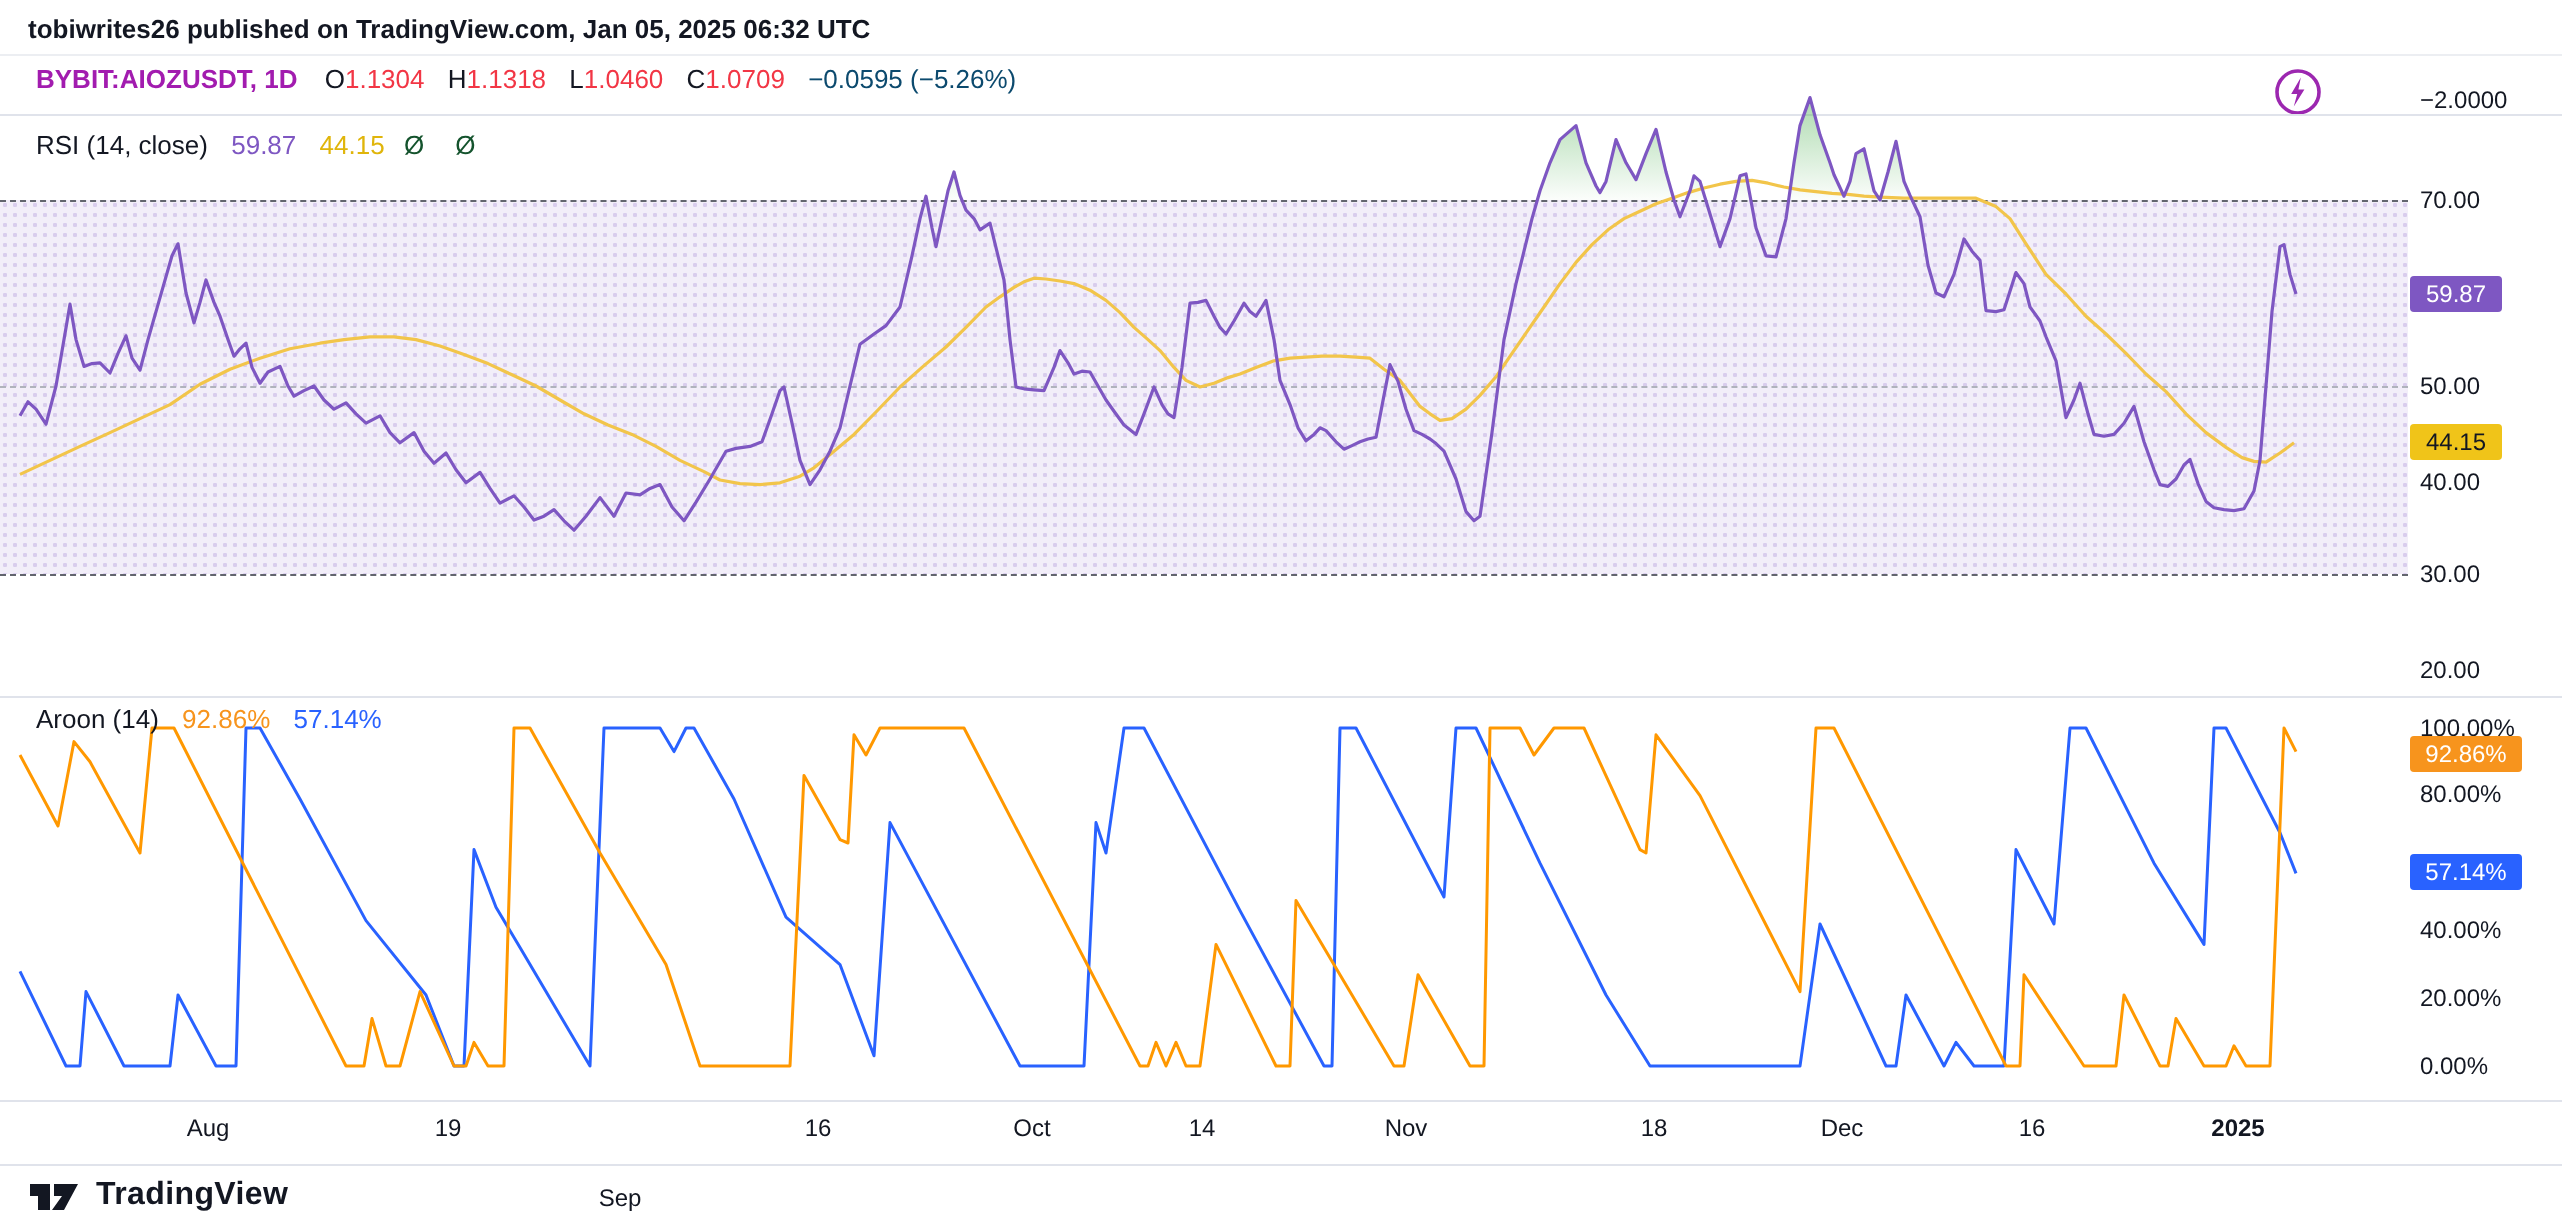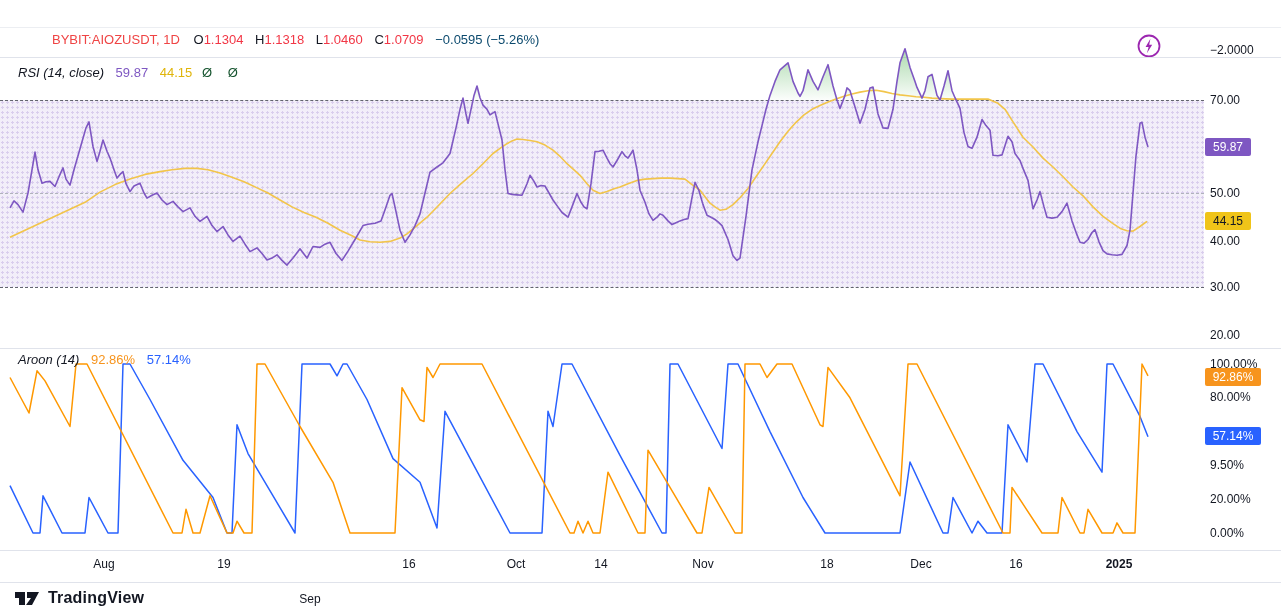--- a/index.html
+++ b/index.html
@@ -1,49 +1,50 @@
 <!DOCTYPE html>
 <html><head>
 <meta charset="utf-8">
 <style>
   html,body{margin:0;padding:0;background:#fff;}
   .app{position:relative;width:1281px;height:615px;background:#ffffff;
        font-family:"Liberation Sans",sans-serif;color:#131722;overflow:hidden;}
   .publish-row{position:absolute;left:14px;top:7px;font-size:13px;font-weight:600;color:#131722;}
   .hline{position:absolute;left:0;right:0;height:0;border-top:1px solid #e0e3eb;}
   .symbol-row{position:absolute;left:18px;top:32px;font-size:13px;white-space:nowrap;}
-  .symbol-row .sym{color:#ef4444;font-weight:400;margin-right:10px;margin-left:34px;}
+  .symbol-row .sym{color:#a21caf;font-weight:700;margin-right:10px;}
   .symbol-row .k{color:#131722;}
   .symbol-row .v{color:#f23645;margin-right:8px;}
   .symbol-row .chg{color:#0c4a6e;}
   .flash-btn{position:absolute;left:1137px;top:34px;width:24px;height:24px;cursor:pointer;}
   .axis-text{position:absolute;left:1210px;font-size:12px;color:#131722;line-height:16px;}
   .badge{position:absolute;left:1205px;height:18px;line-height:18px;text-align:center;
          font-size:12px;border-radius:2px;}
   .pane-title{position:absolute;left:18px;font-size:13px;white-space:nowrap;z-index:6;}
-  .pane-title .t{color:#131722;margin-right:8px;font-style:italic;}
+  .pane-title .t{color:#131722;margin-right:8px;}
   .pane-title .empty{color:#14532d;letter-spacing:6px;margin-left:6px;}
   .band{position:absolute;left:0;top:100px;width:1204px;height:187px;
         background-color:rgba(126,87,194,0.10);
         background-image:radial-gradient(rgba(126,87,194,0.22) 1px, transparent 1.2px);
         background-size:5px 5px;z-index:1;}
   .lvl{position:absolute;left:0;width:1204px;height:0;z-index:2;}
   .lvl.dark{border-top:1px dashed #62656e;}
   .lvl.light{border-top:1px dashed #b0b3bc;}
   svg.pane{position:absolute;left:0;z-index:3;}
   .tick-label{position:absolute;top:557px;transform:translateX(-50%);font-size:12px;color:#131722;}
   .tick-label.bold{font-weight:700;}
   .footer{position:absolute;left:14px;top:589px;display:flex;align-items:center;z-index:5;}
   .footer .brand{font-size:16px;font-weight:600;color:#131722;margin-left:8px;letter-spacing:0.2px;}
 </style>
 </head>
 <body>
 
 <div class="app">
 
+  <div class="publish-row">tobiwrites26 published on TradingView.com, Jan 05, 2025 06:32 UTC</div>
   <div class="hline" style="top:27px;border-top-color:#eceef2;"></div>
 
   <div class="symbol-row">
     <span class="sym">BYBIT:AIOZUSDT, 1D</span>
     <span><span class="k">O</span><span class="v">1.1304</span></span>
     <span><span class="k">H</span><span class="v">1.1318</span></span>
     <span><span class="k">L</span><span class="v">1.0460</span></span>
     <span><span class="k">C</span><span class="v">1.0709</span></span>
     <span class="chg">−0.0595 (−5.26%)</span>
   </div>
@@ -101,21 +102,21 @@
     <span style="color:#F7941D;margin-right:8px;">92.86%</span>
     <span style="color:#2962FF;">57.14%</span>
   </div>
   <svg id="aroon-svg" class="pane" style="top:350px;" width="1204" height="200" viewBox="0 0 1204 200">
       <path d="M10.0,135.7 L33.0,183.0 L40.0,183.0 L43.0,145.8 L62.0,183.0 L85.0,183.0 L89.0,147.5 L108.0,183.0 L118.0,183.0 L123.0,14.0 L130.0,14.0 L150.0,49.5 L183.0,110.3 L213.0,147.5 L227.0,183.0 L232.0,183.0 L237.0,74.8 L248.0,103.6 L260.0,123.8 L295.0,183.0 L302.0,14.0 L330.0,14.0 L337.0,25.8 L343.0,14.0 L347.0,14.0 L367.0,49.5 L393.0,108.6 L420.0,132.3 L437.0,177.9 L445.0,61.3 L510.0,183.0 L542.0,183.0 L548.0,61.3 L553.0,76.5 L562.0,14.0 L572.0,14.0 L620.0,105.3 L662.0,183.0 L666.0,183.0 L670.0,14.0 L678.0,14.0 L722.0,98.5 L728.0,14.0 L738.0,14.0 L770.0,81.6 L803.0,147.5 L825.0,183.0 L900.0,183.0 L910.0,112.0 L943.0,183.0 L948.0,183.0 L953.0,147.5 L972.0,183.0 L978.0,171.2 L987.0,183.0 L1002.0,183.0 L1008.0,74.8 L1027.0,112.0 L1035.0,14.0 L1043.0,14.0 L1077.0,81.6 L1102.0,122.2 L1107.0,14.0 L1113.0,14.0 L1140.0,66.4 L1148.0,86.7" fill="none" stroke="#2962FF" stroke-width="1.5" stroke-linejoin="round"></path>
       <path d="M10.0,27.5 L29.0,63.0 L37.0,20.8 L45.0,30.9 L70.0,76.5 L76.0,14.0 L87.0,14.0 L173.0,183.0 L182.0,183.0 L186.0,159.3 L193.0,183.0 L200.0,183.0 L210.0,145.8 L227.0,183.0 L233.0,183.0 L237.0,171.2 L244.0,183.0 L252.0,183.0 L257.0,14.0 L265.0,14.0 L300.0,76.5 L333.0,132.3 L350.0,183.0 L395.0,183.0 L402.0,37.7 L420.0,69.8 L424.0,71.5 L427.0,17.4 L433.0,27.5 L440.0,14.0 L482.0,14.0 L570.0,183.0 L574.0,183.0 L578.0,171.2 L583.0,183.0 L588.0,171.2 L593.0,183.0 L600.0,183.0 L608.0,122.2 L638.0,183.0 L645.0,183.0 L648.0,100.2 L697.0,183.0 L702.0,183.0 L709.0,137.4 L735.0,183.0 L742.0,183.0 L745.0,14.0 L760.0,14.0 L767.0,27.5 L777.0,14.0 L792.0,14.0 L820.0,74.8 L823.0,76.5 L828.0,17.4 L850.0,47.8 L900.0,145.8 L908.0,14.0 L917.0,14.0 L1003.0,183.0 L1010.0,183.0 L1012.0,137.4 L1042.0,183.0 L1058.0,183.0 L1062.0,147.5 L1080.0,183.0 L1084.0,183.0 L1088.0,159.3 L1102.0,183.0 L1113.0,183.0 L1117.0,172.9 L1123.0,183.0 L1135.0,183.0 L1142.0,14.0 L1148.0,25.8" fill="none" stroke="#FF9800" stroke-width="1.5" stroke-linejoin="round"></path>
     </svg>
   <div id="aroon-axis">
       <div class="axis-text" style="top: 356px;">100.00%</div>
       <div class="axis-text" style="top: 389px;">80.00%</div>
-      <div class="axis-text" style="top: 457px;">9.50%</div>
+      <div class="axis-text" style="top: 457px;">40.00%</div>
       <div class="axis-text" style="top: 491px;">20.00%</div>
       <div class="axis-text" style="top: 525px;">0.00%</div>
       <div class="badge" style="top: 368px; width: 56px; background: rgb(247, 148, 29); color: rgb(255, 255, 255);">92.86%</div>
       <div class="badge" style="top: 427px; width: 56px; background: rgb(41, 98, 255); color: rgb(255, 255, 255);">57.14%</div>
     </div>
 
   <div id="time-axis">
       <div class="tick-label" style="left: 104px;">Aug</div>
       <div class="tick-label" style="left: 224px;">19</div>
       <div class="tick-label" style="left: 310px; margin-top: 35px;">Sep</div>

